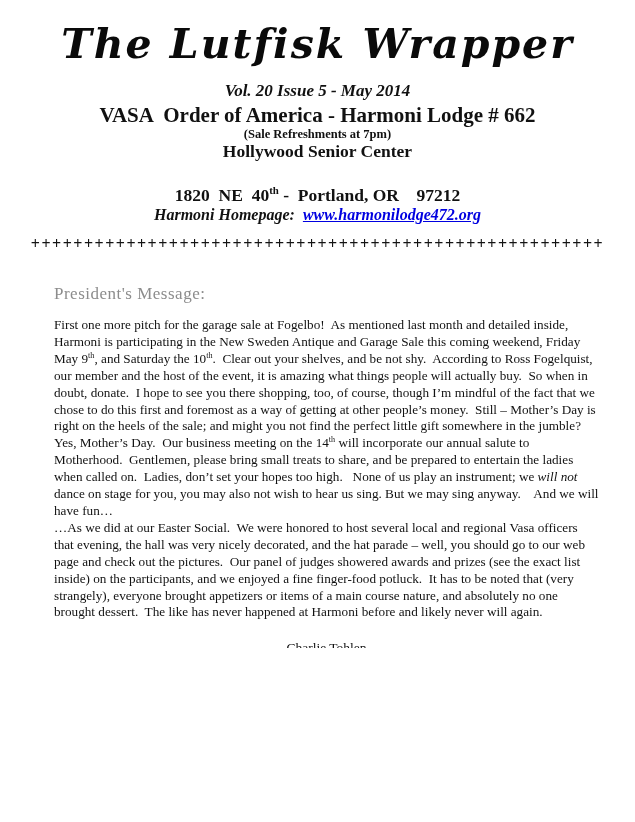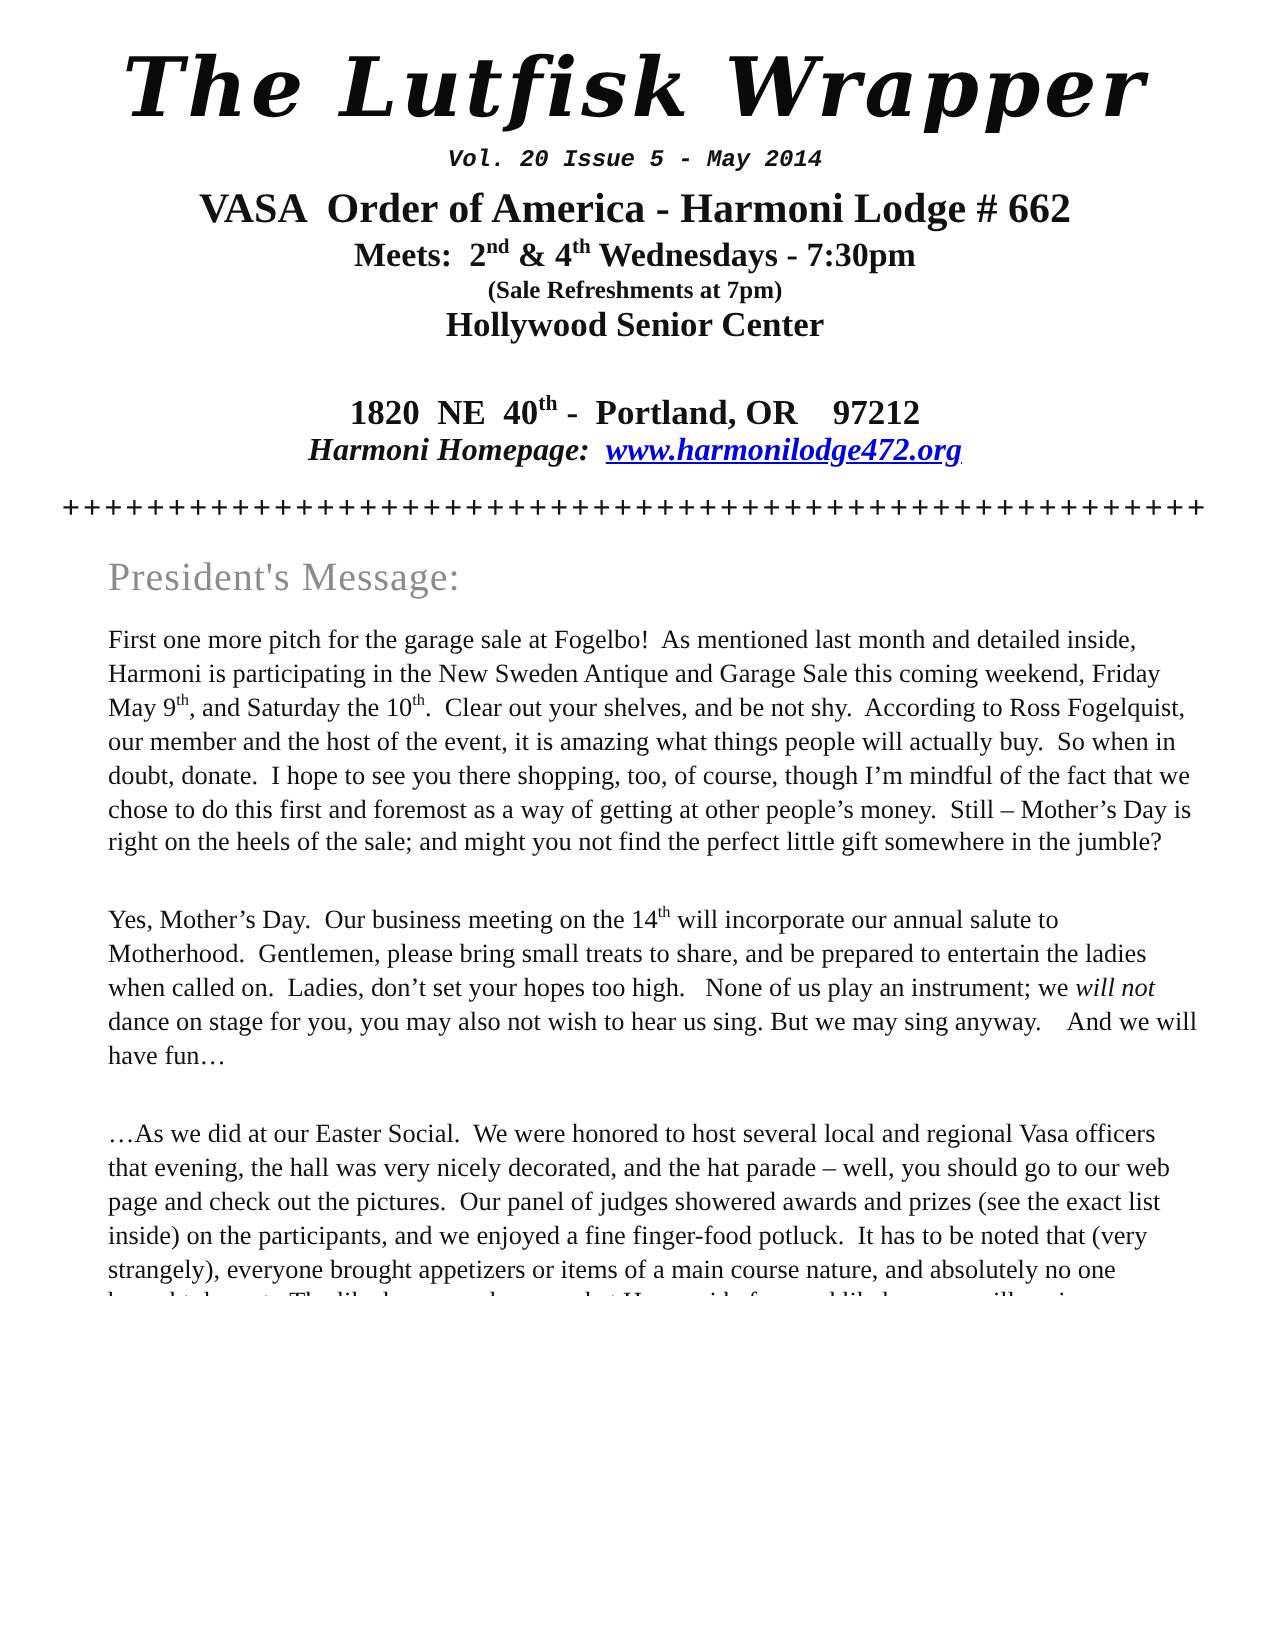--- a/index.html
+++ b/index.html
@@ -19,26 +19,26 @@
   .newsletter-title {
     font-family: "DejaVu Serif", serif;
     font-style: italic;
     font-weight: bold;
     font-size: 41px;
     letter-spacing: 2px;
     line-height: 48px;
     color: #0a0a0a;
   }
   .issue-line {
-    font-family: Liberation Mono, monospace;
+    font-family: Liberation Serif, serif;
     font-style: italic;
     font-weight: bold;
-    font-size: 12px;
-    line-height: 20px;
-    margin-top: 2px;
+    font-size: 17px;
+    line-height: 20px;
+    margin-top: 13px;
   }
   .org-line {
     font-weight: bold;
     font-size: 21px;
     line-height: 24px;
     white-space: pre-wrap;
     margin-top: 2px;
   }
   .meets-line {
     font-weight: bold;
@@ -85,39 +85,39 @@
     font-weight: bold;
     font-size: 16px;
     letter-spacing: 1.5px;
     line-height: 20px;
     white-space: nowrap;
     color: #141414;
   }
   
   .message { margin: 0 36px 0 54px; }
   .message-heading {
-    margin-top: 14px;
-    font-size: 20px;
+    margin-top: 30px;
+    font-size: 17px;
     letter-spacing: 0.5px;
     color: #8c8c8c;
     line-height: 20px;
   }
   .salutation {
     margin-top: 16px;
     font-size: 16px;
     line-height: 19px;
   }
   .paragraph {
     margin-top: 13px;
     font-size: 13.2px;
     line-height: 16.9px;
     white-space: pre-wrap;
     text-align: left;
   }
-  .paragraph + .paragraph { margin-top: 22px; }
+  .paragraph + .paragraph { margin-top: 0; }
   .closing-block { text-align: center; margin-top: 14px; font-size: 13.5px; }
   .closing-line { line-height: 17px; }
   .signature-line { line-height: 17px; margin-top: 18px; }
   
   .footer-art { position: absolute; left: 0; top: 656px; width: 635px; height: 160px; }
   .art { position: absolute; }
   .art-garage-left  { left: 122px; top: 2px;  width: 100px; height: 112px; }
   .art-emblem       { left: 287px; top: 20px; width: 62px;  height: 84px;  }
   .art-garage-right { left: 402px; top: 2px;  width: 100px; height: 112px; }
   svg { display: block; }
@@ -125,21 +125,20 @@
 </style>
 </head>
 <body>
 
 <div class="page">
 
   <div class="header">
     <div class="newsletter-title">The Lutfisk Wrapper</div>
     <div class="issue-line">Vol. 20 Issue 5 - May 2014</div>
     <div class="org-line">VASA  Order of America - Harmoni Lodge # 662</div>
-    <div class="meets-line"><span>Meets:  2</span><sup>nd</sup><span> &amp; 4</span><sup>th</sup><span> Wednesdays - 7:30pm</span></div>
     <div class="refreshments-line">(Sale Refreshments at 7pm)</div>
     <div class="venue-line">Hollywood Senior Center</div>
     <div class="address-line"><span>1820  NE  40</span><sup>th</sup><span> -  Portland, OR    97212</span></div>
     <div class="homepage-line"><span>Harmoni Homepage:  </span><a class="homepage-link">www.harmonilodge472.org</a></div>
   </div>
 
   <div class="divider">++++++++++++++++++++++++++++++++++++++++++++++++++++++</div>
 
   <div class="message">
     <div class="message-heading">President's Message:</div>

